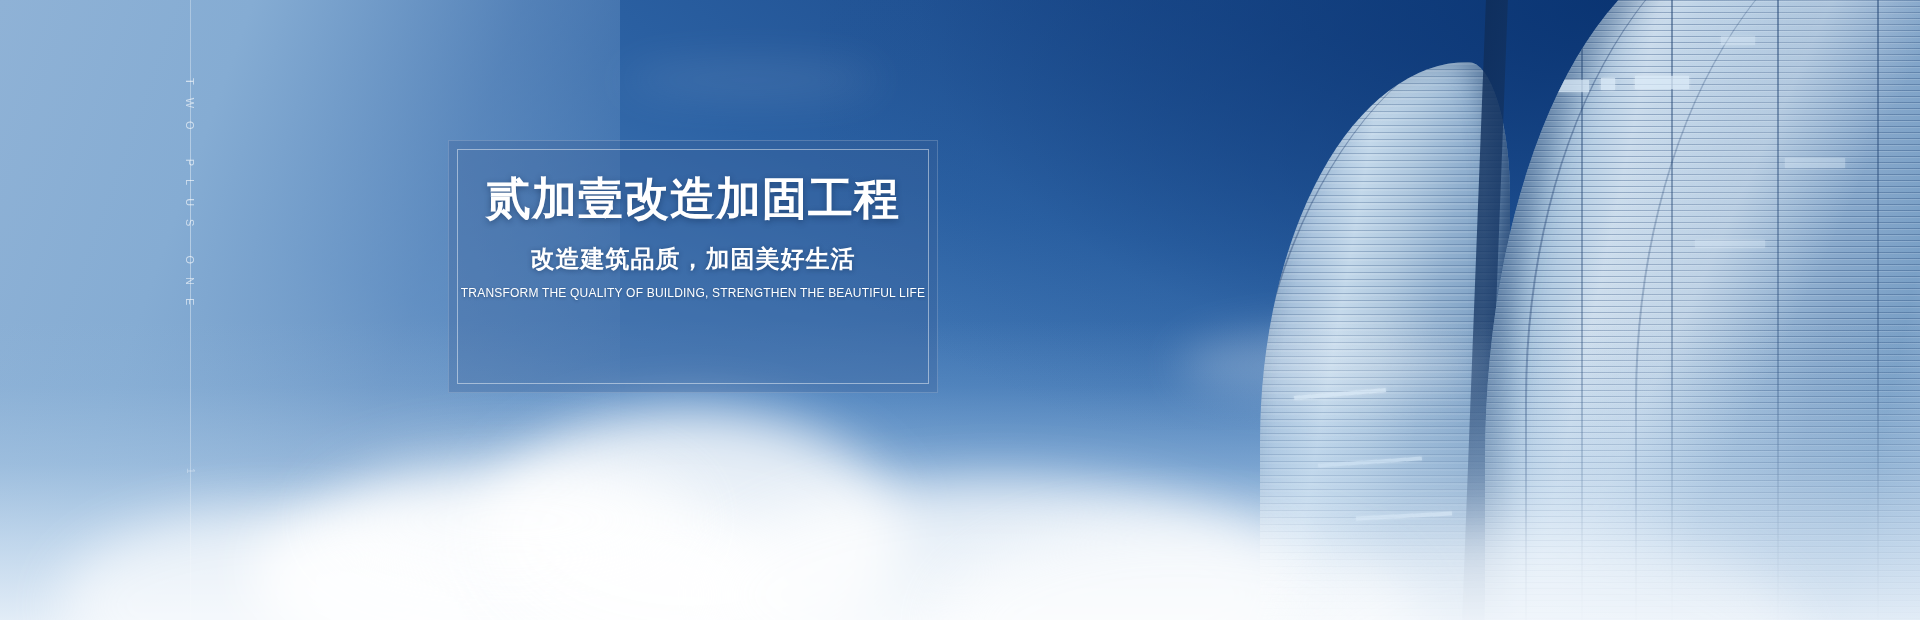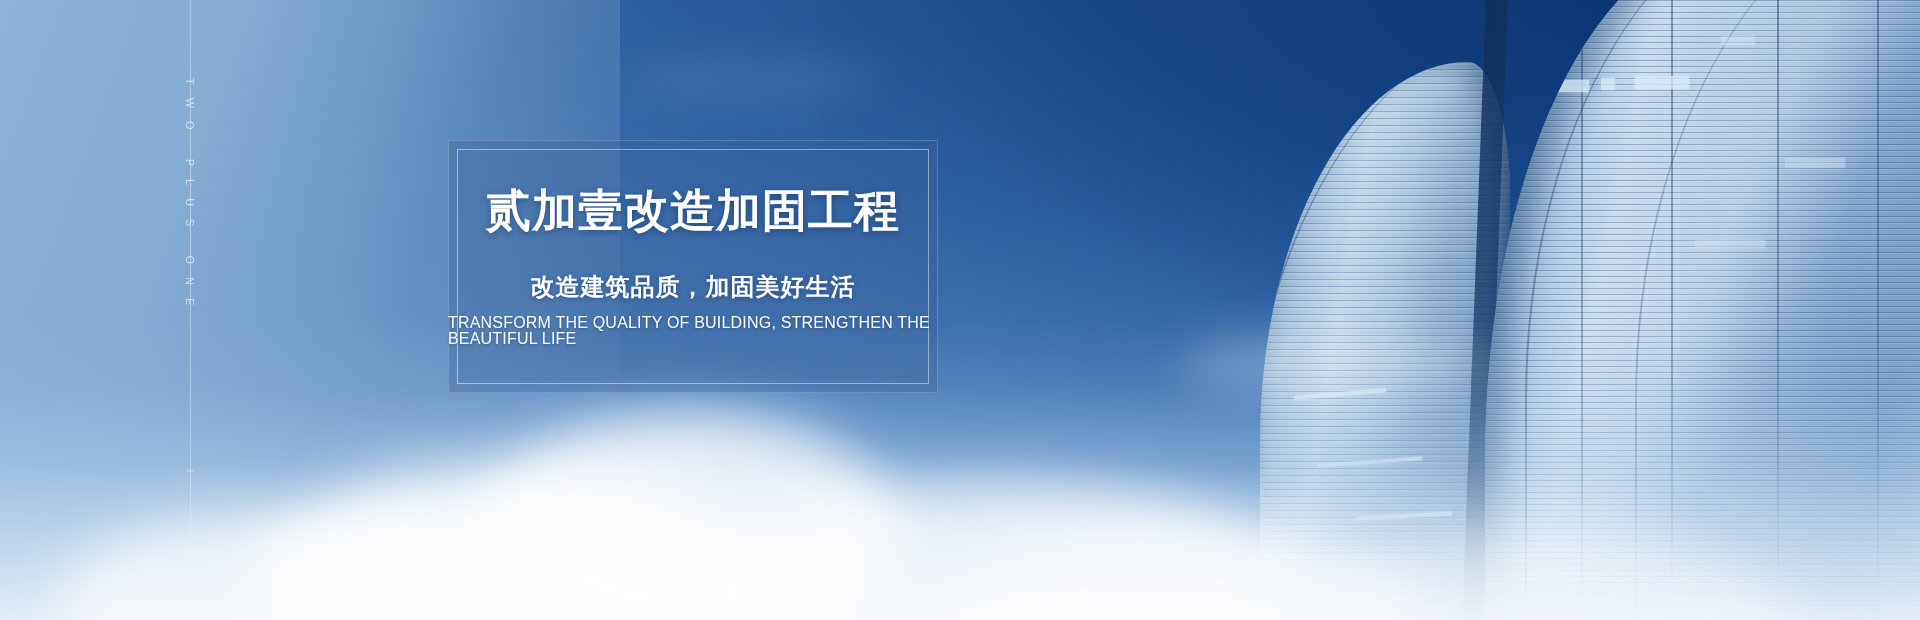--- a/index.html
+++ b/index.html
@@ -132,45 +132,45 @@
     background:rgba(58,96,152,0.34);
     box-shadow:inset 0 0 0 1px rgba(255,255,255,.18);
   }
   .panel-inner{
     position:absolute;left:9px;top:9px;right:9px;bottom:9px;
     border:1px solid rgba(255,255,255,.46);
   }
   .panel-content{
     position:absolute;left:0;right:0;top:0;bottom:0;
     display:flex;flex-direction:column;align-items:center;justify-content:flex-start;
-    padding-top:48px;box-sizing:border-box;
+    padding-top:36px;box-sizing:border-box;
   }
   .t-main{
     color:#ffffff;font-size:45px;font-weight:bold;line-height:1;
     letter-spacing:1px;
     text-shadow:0 2px 6px rgba(10,35,70,.45);
     font-family:"DejaVu Sans","Liberation Sans",sans-serif;
   }
   .t-sub{
     margin-top:28px;
     color:#f2f7fc;font-size:19px;font-weight:400;line-height:1;
     letter-spacing:9px;text-indent:9px;
     font-family:"DejaVu Sans","Liberation Sans",sans-serif;
     text-shadow:0 1px 4px rgba(10,35,70,.40);
   }
   .t-third{
-    margin-top:42px;
+    margin-top:26px;
     color:#ffffff;font-size:24px;font-weight:bold;line-height:1;
     letter-spacing:1px;
     font-family:"DejaVu Sans","Liberation Sans",sans-serif;
     text-shadow:0 1px 5px rgba(10,35,70,.45);
   }
   .t-en{
     margin-top:16px;
-    color:#ffffff;font-size:16px;font-weight:400;line-height:1;
+    color:#ffffff;font-size:12px;font-weight:400;line-height:1;
     letter-spacing:.2px;
     text-shadow:0 1px 3px rgba(10,35,70,.40);
   }
 </style>
 </head>
 <body>
 
 <div id="stage">
 
   <div class="sky-base"></div>

